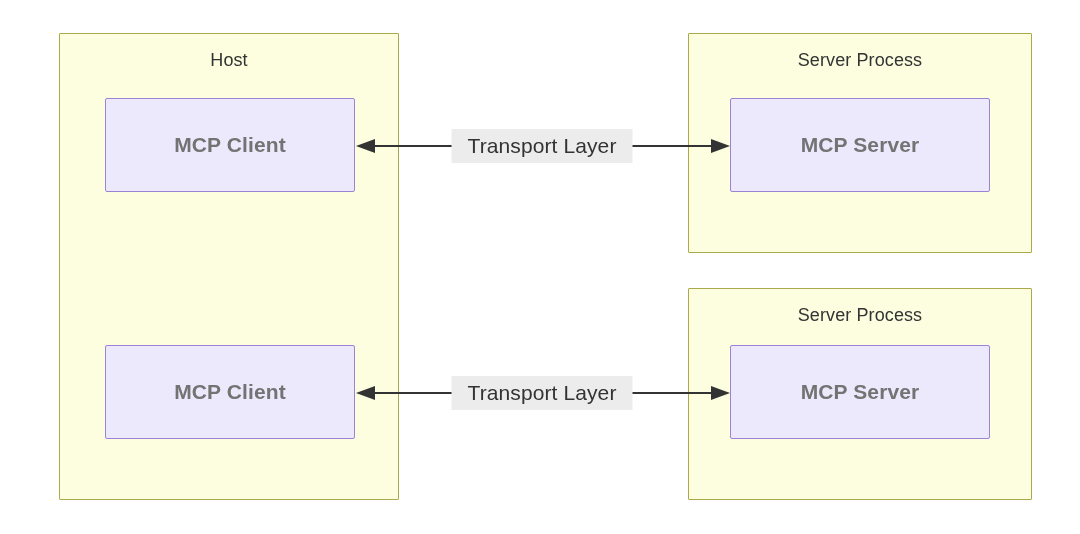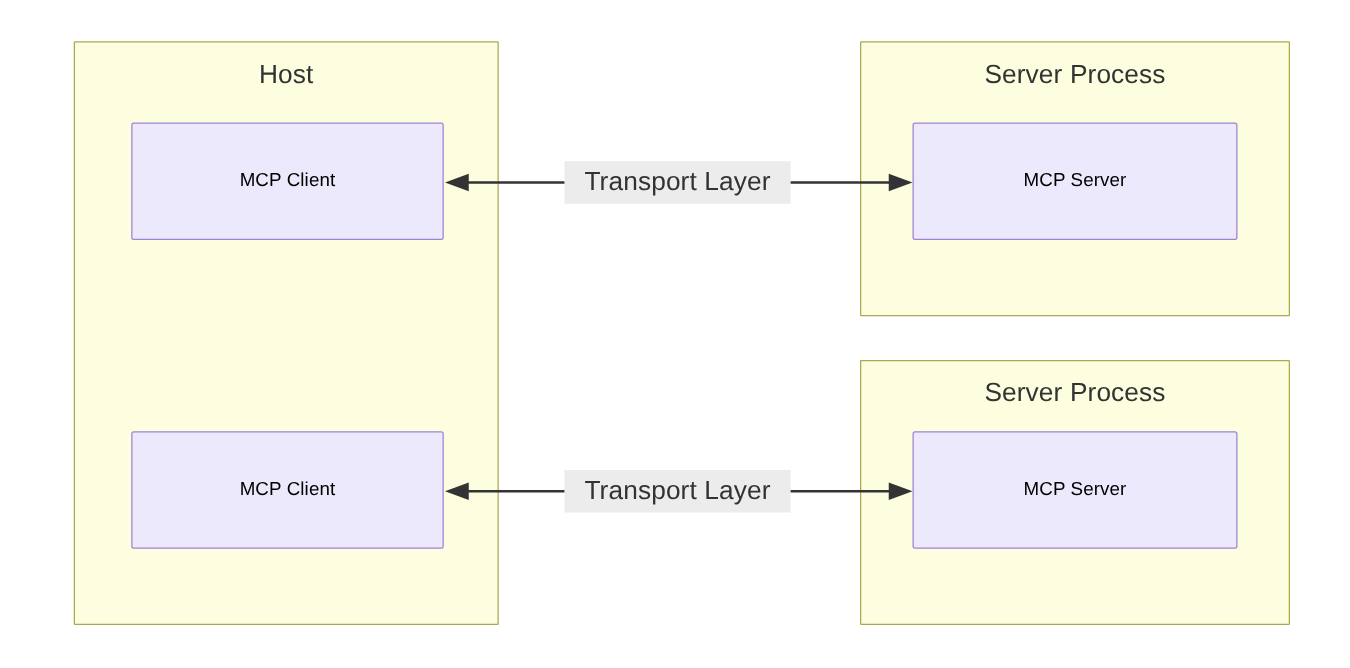--- a/index.html
+++ b/index.html
@@ -26,44 +26,45 @@
     box-sizing: border-box;
     background: #fdfddf;
     border: 1.6px solid #aaaa4d;
     border-radius: 1px;
   }
   .container-title {
     position: absolute;
     left: 0;
     right: 0;
     text-align: center;
-    font-size: 21px;
+    font-size: 18px;
     line-height: 26px;
     color: #333333;
     letter-spacing: 0.1px;
     white-space: nowrap;
   }
 
   
   .node-box {
     position: absolute;
     box-sizing: border-box;
     background: #ece9fc;
     border: 1.6px solid #9d83d6;
     border-radius: 2px;
     display: flex;
     align-items: center;
     justify-content: center;
   }
   .node-label {
-    font-size: 15px;
+    font-size: 21px;
     line-height: 26px;
-    color: #000000;
+    color: #737373;
     letter-spacing: 0.1px;
     white-space: nowrap;
+    font-weight: bold;
   }
 
   
   .edge-svg {
     position: absolute;
     left: 0;
     top: 0;
     width: 1080px;
     height: 534px;
     overflow: visible;

